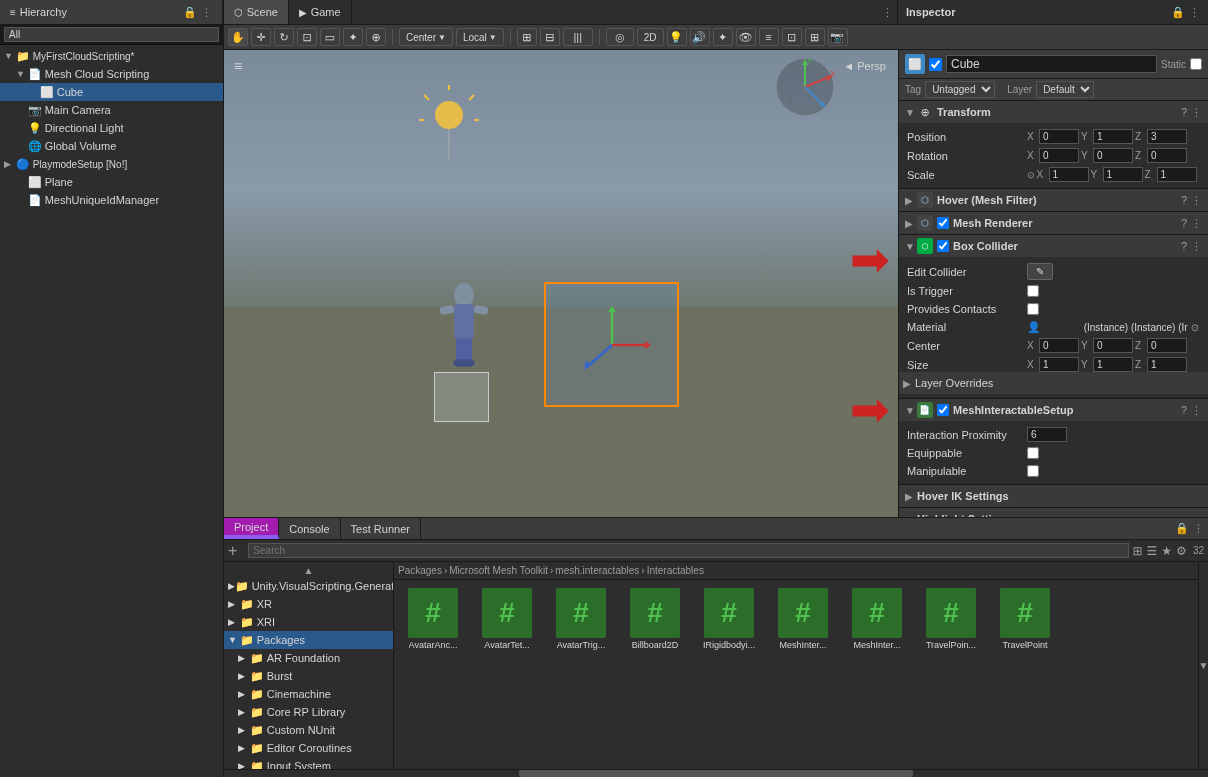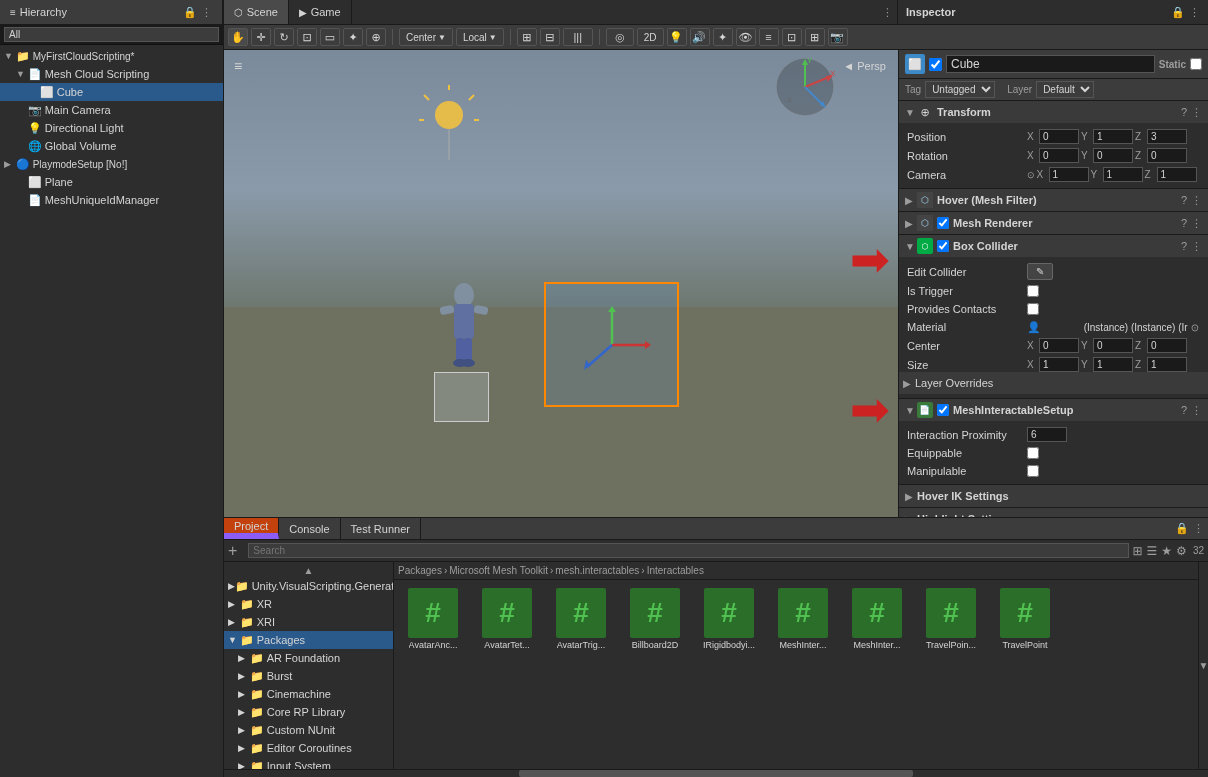--- a/index.html
+++ b/index.html
@@ -23,21 +23,21 @@
     .toolbar-icon-btn { width: 20px; height: 18px; display: flex; align-items: center; justify-content: center; background: #3c3c3c; border: 1px solid #555; cursor: pointer; font-size: 11px; color: #d4d4d4; border-radius: 2px; }
 
     
     .scene-viewport { flex: 1; background: #4a4a4a; position: relative; overflow: hidden; }
 
     
     .bottom-panels { height: 260px; display: flex; flex-shrink: 0; border-top: 1px solid #1a1a1a; }
     .project-panel { flex: 1; background: #2d2d2d; display: flex; flex-direction: column; overflow: hidden; }
     .project-panel-header { display: flex; align-items: center; height: 22px; background: #3c3c3c; border-bottom: 1px solid #1a1a1a; }
     .project-tab { padding: 0 10px; height: 100%; display: flex; align-items: center; font-size: 11px; cursor: pointer; border-right: 1px solid #1a1a1a; }
-    .project-tab.active { background: #c2410c; border-bottom: 6px solid #8b5cf6; }
+    .project-tab.active { background: #a21caf; border-bottom: 4px solid #8b5cf6; }
     .project-toolbar { display: flex; align-items: center; height: 22px; background: #2d2d2d; border-bottom: 1px solid #1a1a1a; padding: 0 4px; gap: 4px; }
     .project-toolbar-btn { font-size: 16px; cursor: pointer; color: #9d9d9d; }
     .project-search { flex: 1; }
     .project-search input { width: 100%; background: #3c3c3c; border: 1px solid #555; color: #d4d4d4; font-size: 10px; padding: 1px 4px; outline: none; }
     .project-content { display: flex; flex: 1; overflow: hidden; }
     .project-tree { width: 170px; border-right: 1px solid #1a1a1a; overflow-y: auto; padding: 2px 0; flex-shrink: 0; }
     .project-tree-item { display: flex; align-items: center; padding: 1px 4px; cursor: pointer; height: 18px; font-size: 11px; }
     .project-tree-item .arrow { width: 12px; font-size: 9px; }
     .project-tree-item .folder-icon { color: #d4a44c; margin-right: 3px; }
     .breadcrumb { display: flex; align-items: center; padding: 2px 4px; font-size: 10px; color: #9d9d9d; background: #2d2d2d; border-bottom: 1px solid #1a1a1a; height: 18px; overflow: hidden; white-space: nowrap; }
@@ -300,21 +300,21 @@
         </div>
       </div>
 
       <div class="inspector-panel">
         <div class="inspector-content">
 
           <div style="display:flex;align-items:center;padding:4px 6px;background:#3c3c3c;border-bottom:1px solid #1a1a1a;gap:4px;flex-shrink:0;">
             <div style="width:20px;height:20px;background:#3c8ac8;display:flex;align-items:center;justify-content:center;font-size:11px;color:white;border-radius:2px;">⬜</div>
             <input type="checkbox" checked="" style="width: 13px; height: 13px;">
             <input value="Cube" style="flex: 1 1 0%; background: rgb(26, 26, 26); border: 1px solid rgb(85, 85, 85); color: rgb(212, 212, 212); font-size: 12px; padding: 1px 4px; outline: none;">
-            <span style="font-size:10px;color:#9d9d9d;font-weight:bold;">Static</span>
+            <span style="font-size:10px;color:#9d9d9d;">Static</span>
             <input type="checkbox" style="width: 12px; height: 12px;">
           </div>
 
           <div style="display:flex;align-items:center;padding:2px 6px;background:#3c3c3c;border-bottom:1px solid #1a1a1a;gap:4px;font-size:10px;">
             <span style="color:#9d9d9d;">Tag</span>
             <select style="background:#3c3c3c;border:1px solid #555;color:#d4d4d4;font-size:10px;padding:1px 2px;">
               <option>Untagged</option>
             </select>
             <span style="color:#9d9d9d;margin-left:8px;">Layer</span>
             <select style="background:#3c3c3c;border:1px solid #555;color:#d4d4d4;font-size:10px;padding:1px 2px;">
@@ -349,21 +349,21 @@
                 <div class="prop-xyz">
                   <span class="xyz-label">X</span>
                   <input class="prop-input prop-input-sm" value="0" type="text" style="">
                   <span class="xyz-label">Y</span>
                   <input class="prop-input prop-input-sm" value="0" type="text" style="">
                   <span class="xyz-label">Z</span>
                   <input class="prop-input prop-input-sm" value="0" type="text" style="">
                 </div>
               </div>
               <div class="prop-row">
-                <span class="prop-label">Camera</span>
+                <span class="prop-label">Scale</span>
                 <div class="prop-xyz">
                   <span style="font-size:9px;color:#9d9d9d;">⊙</span>
                   <span class="xyz-label">X</span>
                   <input class="prop-input prop-input-sm" value="1" type="text" style="">
                   <span class="xyz-label">Y</span>
                   <input class="prop-input prop-input-sm" value="1" type="text" style="">
                   <span class="xyz-label">Z</span>
                   <input class="prop-input prop-input-sm" value="1" type="text" style="">
                 </div>
               </div>

